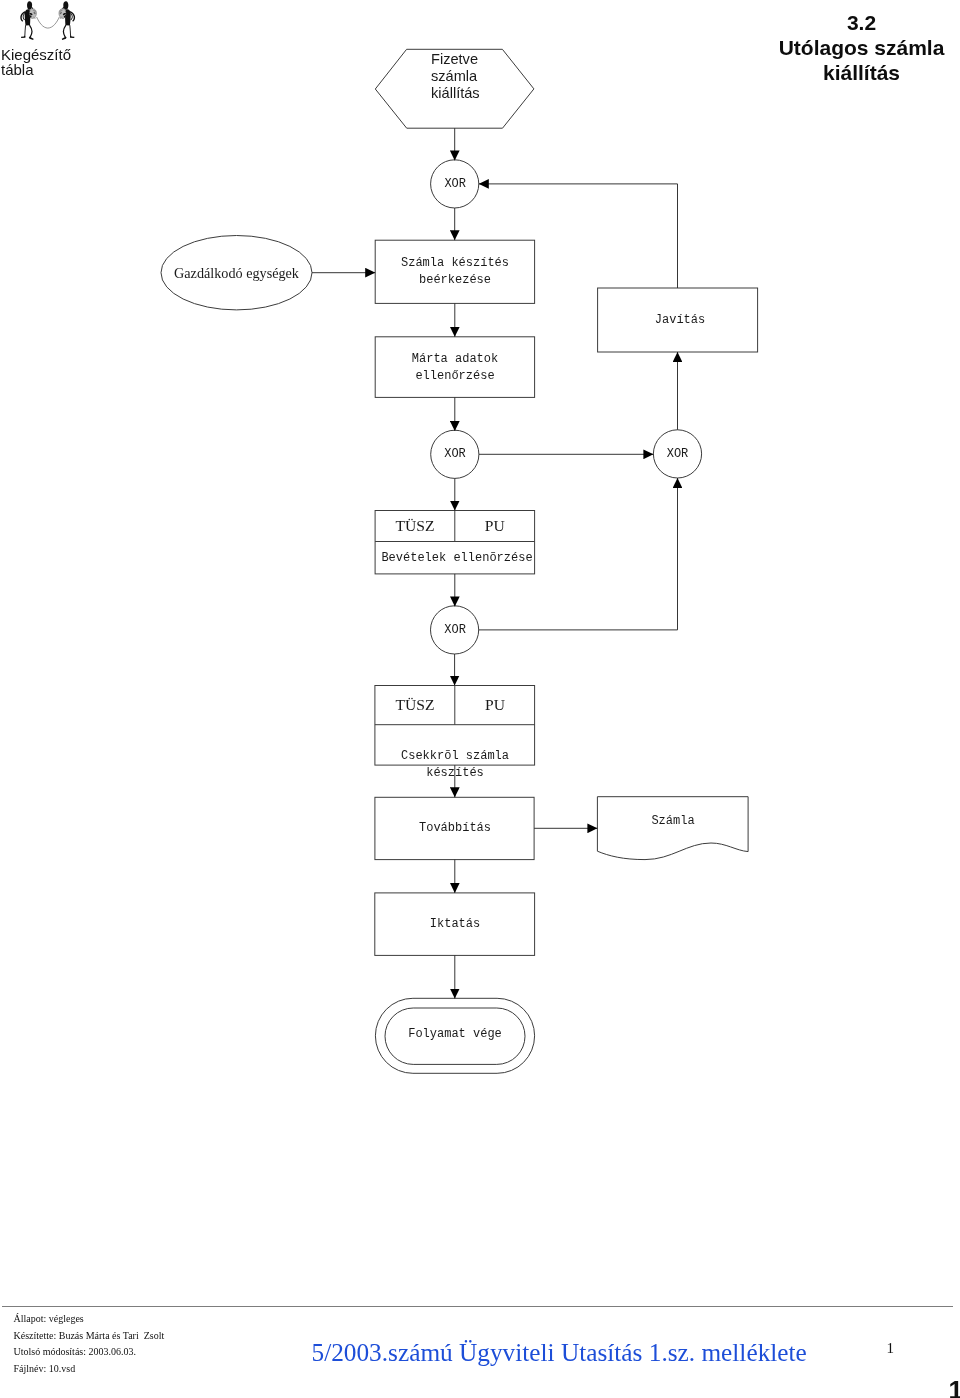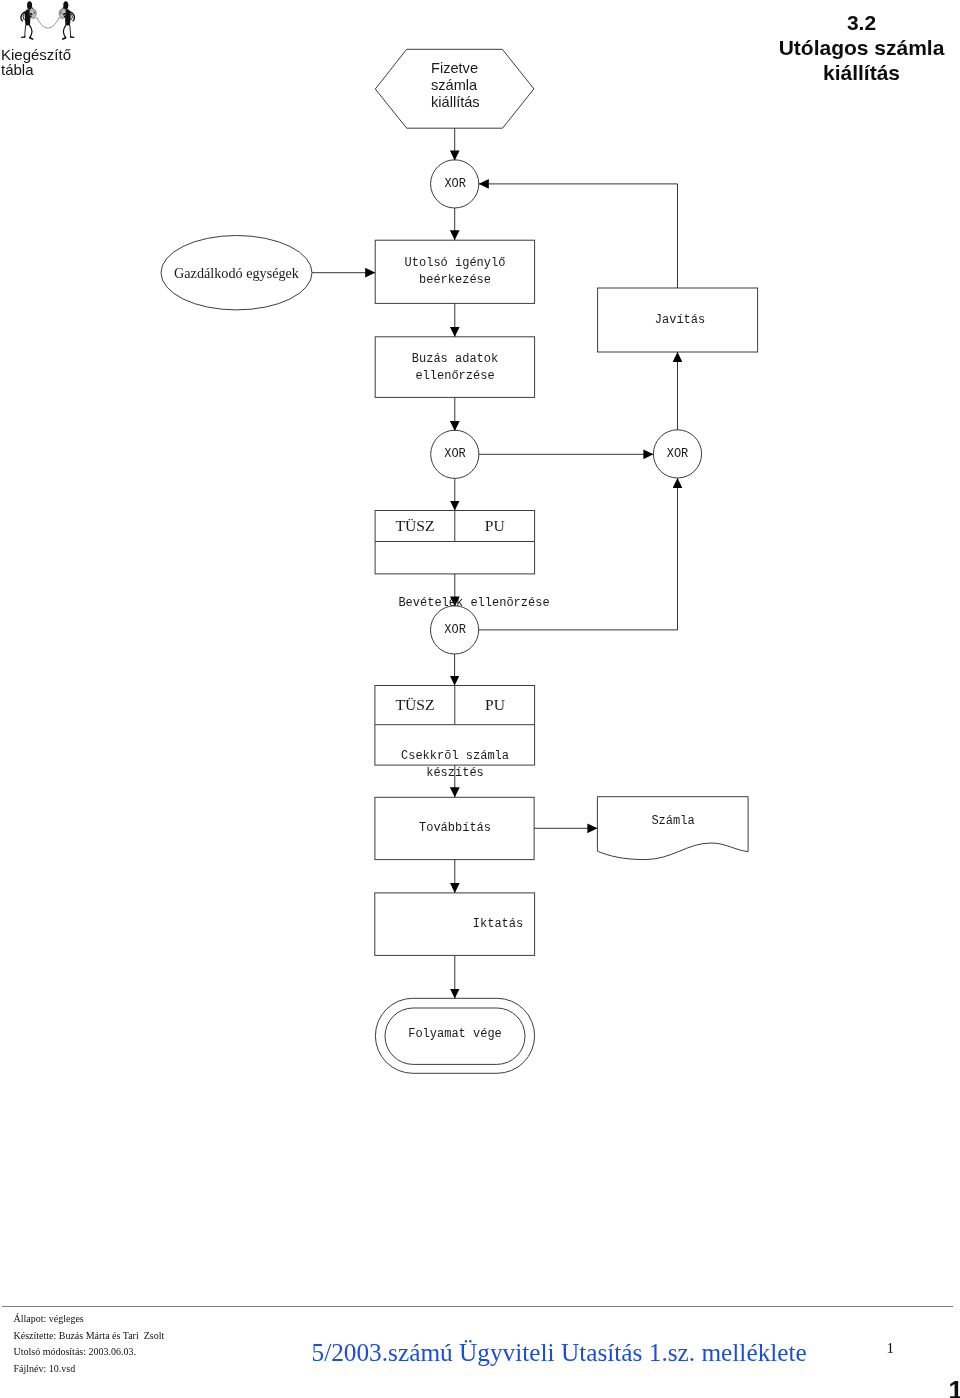--- a/index.html
+++ b/index.html
@@ -160,59 +160,59 @@
       <path d="M454.8,573.9 L454.8,606.4" marker-end="url(#ah)"></path>
       <path d="M478.7,629.9 L677.5,629.9 L677.5,478" marker-end="url(#ah)"></path>
       <path d="M454.6,654 L454.6,685.5" marker-end="url(#ah)"></path>
       <path d="M454.8,765.1 L454.8,797.3" marker-end="url(#ah)"></path>
       <path d="M534.1,828.3 L597.4,828.3" marker-end="url(#ah)"></path>
       <path d="M454.8,859.6 L454.8,892.9" marker-end="url(#ah)"></path>
       <path d="M454.8,955.3 L454.8,998.5" marker-end="url(#ah)"></path>
     </g>
   </svg>
 
-  <div class="abs lbl sans3" style="left:431px;top:60px;width:110px;height:51px;text-align:left;align-items:center;">
+  <div class="abs lbl sans3" style="left:431px;top:51px;width:110px;height:51px;text-align:left;align-items:center;">
       <span class="tx" style="text-align:left;">
     <span>Fizetve</span><br>
     <span>számla</span><br>
     <span>kiállítás</span>
   </span>
     </div>
   <div class="abs lbl sans" style="left:431.2px;top:160px;width:48px;height:48px;">XOR</div>
   <div class="abs lbl serif" style="left:161px;top:237px;width:151px;height:72px;">Gazdálkodó egységek</div>
   <div class="abs lbl sans" style="left:375px;top:240px;width:160px;height:64px;">
       <span class="tx">
-    <span>Utolsó igénylő</span><br>
+    <span>Számla készítés</span><br>
     <span>beérkezése</span>
   </span>
     </div>
   <div class="abs lbl sans" style="left:375px;top:337px;width:160px;height:61px;">
       <span class="tx">
-    <span>Buzás adatok</span><br>
+    <span>Márta adatok</span><br>
     <span>ellenőrzése</span>
   </span>
     </div>
   <div class="abs lbl sans" style="left:598px;top:288px;width:164px;height:64px;">Javítás</div>
   <div class="abs lbl sans" style="left:431px;top:430.8px;width:48px;height:48px;">XOR</div>
   <div class="abs lbl sans" style="left:653.5px;top:430.5px;width:48px;height:48px;">XOR</div>
   <div class="abs lbl serif2" style="left:375.5px;top:509.5px;width:79px;height:32px;">TÜSZ</div>
   <div class="abs lbl serif2" style="left:454.8px;top:509.5px;width:80px;height:32px;">PU</div>
-  <div class="abs lbl sans" style="left:394px;top:542px;width:160px;height:32px;margin-top:45px;">Bevételek ellenõrzése</div>
+  <div class="abs lbl sans" style="left:377px;top:542px;width:160px;height:32px;">Bevételek ellenõrzése</div>
   <div class="abs lbl sans" style="left:431.1px;top:606px;width:48px;height:48px;">XOR</div>
   <div class="abs lbl serif2" style="left:375px;top:685px;width:80px;height:40px;">TÜSZ</div>
   <div class="abs lbl serif2" style="left:455px;top:685px;width:80px;height:40px;">PU</div>
   <div class="abs lbl sans" style="left:375.5px;top:728px;width:159px;height:41px;margin-top:16px;">
       <span class="tx">
     <span>Csekkrõl számla</span><br>
     <span>készítés</span>
   </span>
     </div>
   <div class="abs lbl sans" style="left:375px;top:797px;width:160px;height:63px;border-radius:25px;">Továbbítás</div>
   <div class="abs lbl sans" style="left:597.5px;top:790px;width:151px;height:63px;">Számla</div>
-  <div class="abs lbl sans" style="left:375px;top:893px;width:160px;height:62px;margin-left:43px;">Iktatás</div>
+  <div class="abs lbl sans" style="left:375px;top:893px;width:160px;height:62px;">Iktatás</div>
   <div class="abs lbl sans" style="left:385px;top:1006px;width:140px;height:56px;">Folyamat vége</div>
 
   <div class="abs" id="footer-rule"></div>
   <div class="abs" id="footer-left"><div>Állapot: végleges</div><div>Készítette: Buzás Márta és Tari  Zsolt</div><div>Utolsó módosítás: 2003.06.03.</div><div>Fájlnév: 10.vsd</div></div>
   <div class="abs" id="footer-center">5/2003.számú Ügyviteli Utasítás 1.sz. melléklete</div>
   <div class="abs" id="footer-marker">1</div>
   <div class="abs" id="page-no">1</div>
 
 </div>
 

